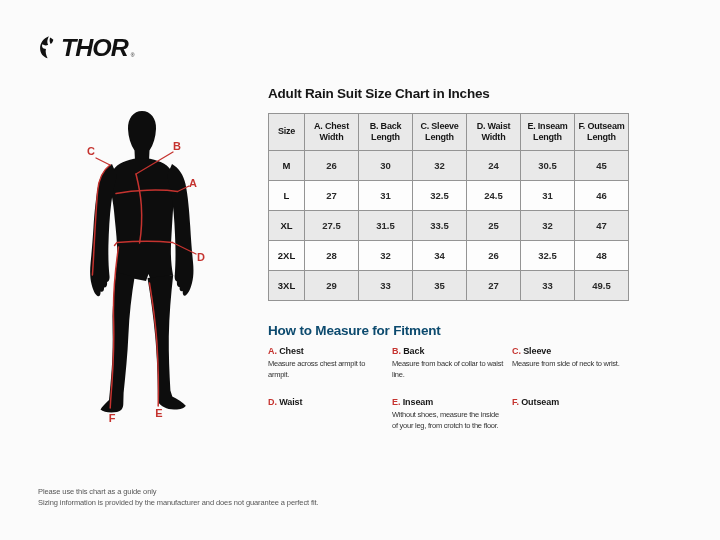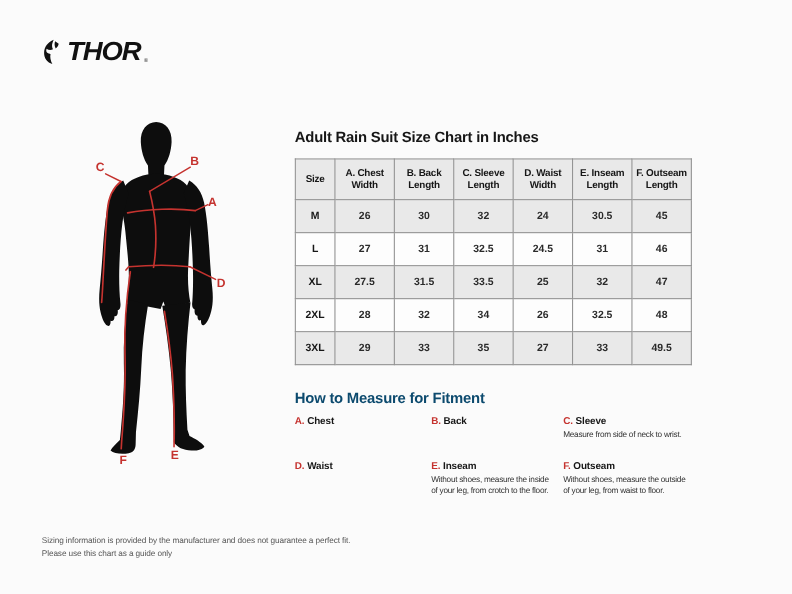--- a/index.html
+++ b/index.html
@@ -11,21 +11,21 @@
   .logo{position:absolute;left:38px;top:34px;display:flex;align-items:flex-end;gap:3px;}
   .logo svg{display:block;}
   .logo-text{
     font-weight:bold;font-style:italic;font-size:25px;letter-spacing:-1px;color:#111;
     line-height:1;transform:scaleY(0.95);
   }
   .logo-tm{font-size:5px;color:#111;align-self:flex-end;margin-bottom:2px;font-style:normal;}
   
   .figure-wrap{position:absolute;left:55px;top:95px;width:180px;height:380px;}
   
-  .panel{position:absolute;left:268px;top:86px;width:366px;margin-top:31px;}
+  .panel{position:absolute;left:268px;top:86px;width:366px;}
   .chart-title{margin:0 0 12px 0;font-size:13.5px;font-weight:bold;color:#161616;letter-spacing:-0.2px;}
   table.size-table{border-collapse:collapse;table-layout:fixed;width:360px;}
   table.size-table th,table.size-table td{
     border:1px solid #949494;text-align:center;vertical-align:middle;padding:0 1px;
   }
   table.size-table col.c-size{width:36px;}
   table.size-table col.c-val{width:54px;}
   thead th{
     height:36px;background:#e9e9e9;font-size:9px;font-weight:bold;line-height:1.25;
     white-space:pre-line;color:#161616;letter-spacing:-0.2px;
@@ -175,42 +175,42 @@
           <td>49.5</td>
         </tr>
       </tbody>
     </table>
 
     <h2 class="measure-heading">How to Measure for Fitment</h2>
 
     <div class="measure-grid">
       <div class="m-item">
         <div class="m-label"><span class="m-letter">A.</span> <span>Chest</span></div>
+        <p class="m-desc">Measure across chest armpit to armpit.</p>
       </div>
       <div class="m-item">
         <div class="m-label"><span class="m-letter">B.</span> <span>Back</span></div>
+        <p class="m-desc">Measure from back of collar to waist line.</p>
       </div>
       <div class="m-item">
         <div class="m-label"><span class="m-letter">C.</span> <span>Sleeve</span></div>
         <p class="m-desc">Measure from side of neck to wrist.</p>
       </div>
       <div class="m-item">
         <div class="m-label"><span class="m-letter">D.</span> <span>Waist</span></div>
       </div>
       <div class="m-item">
         <div class="m-label"><span class="m-letter">E.</span> <span>Inseam</span></div>
         <p class="m-desc">Without shoes, measure the inside
 of your leg, from crotch to the floor.</p>
       </div>
       <div class="m-item">
         <div class="m-label"><span class="m-letter">F.</span> <span>Outseam</span></div>
-        <p class="m-desc">Without shoes, measure the outside
-of your leg, from waist to floor.</p>
       </div>
     </div>
   </div>
 
   <div class="footer">
+    <p>Please use this chart as a guide only</p>
     <p>Sizing information is provided by the manufacturer and does not guarantee a perfect fit.</p>
-    <p>Please use this chart as a guide only</p>
   </div>
 
 </div>
 
 </body></html>

